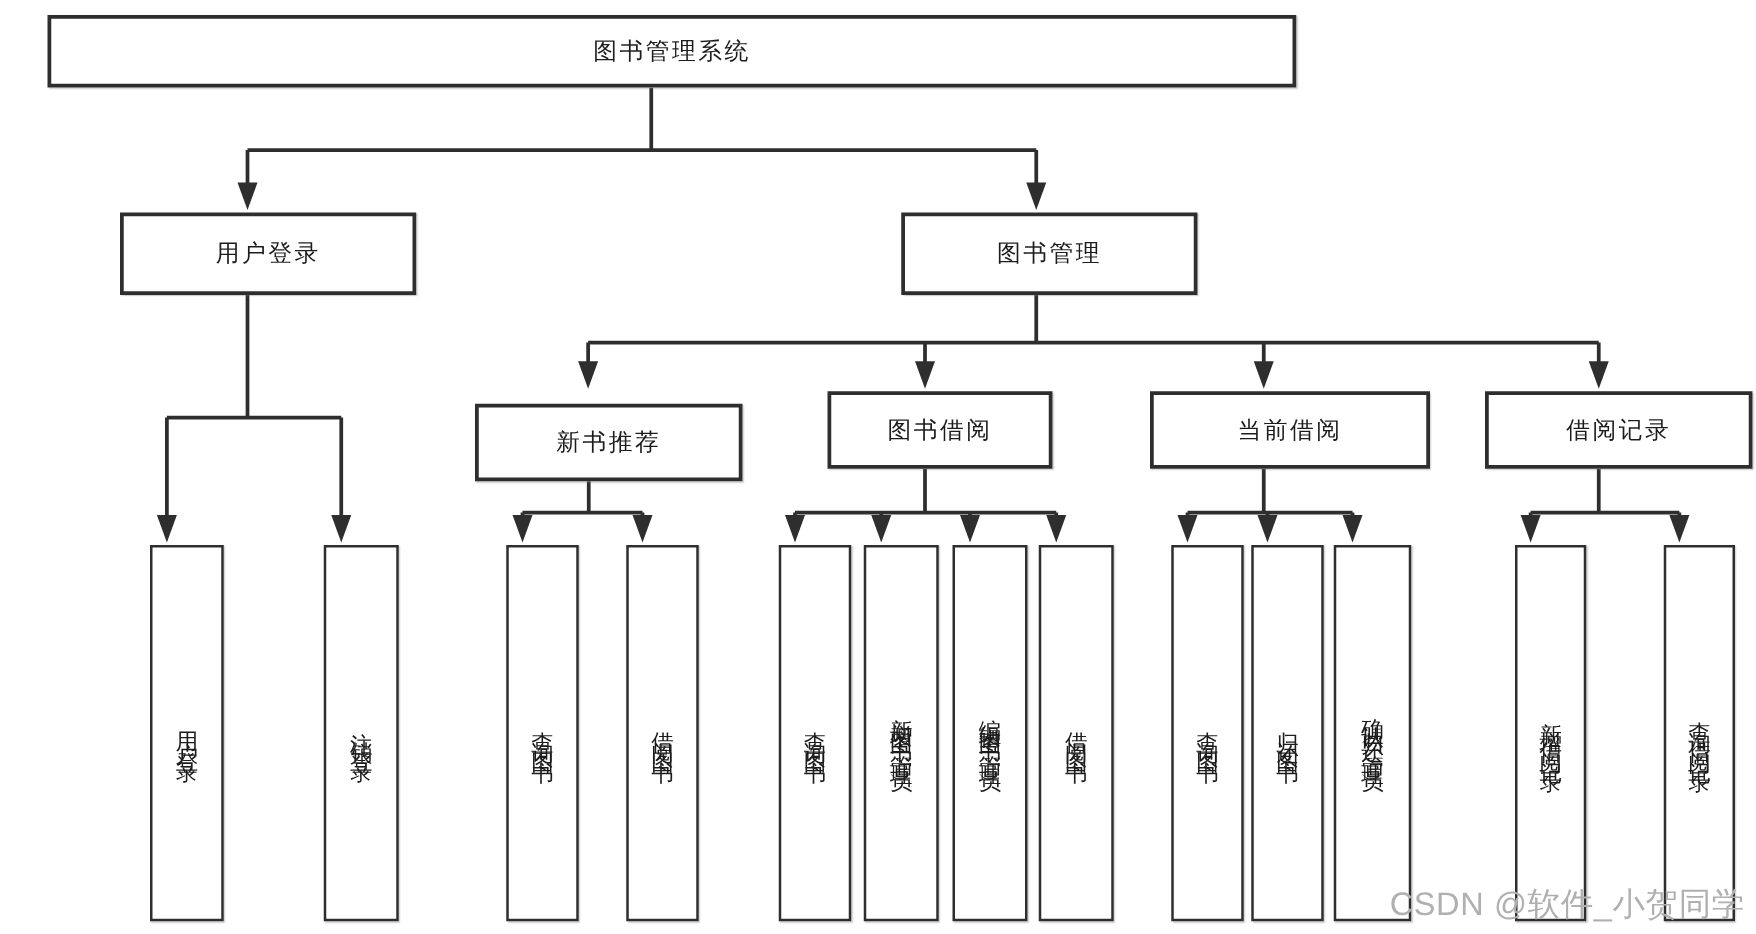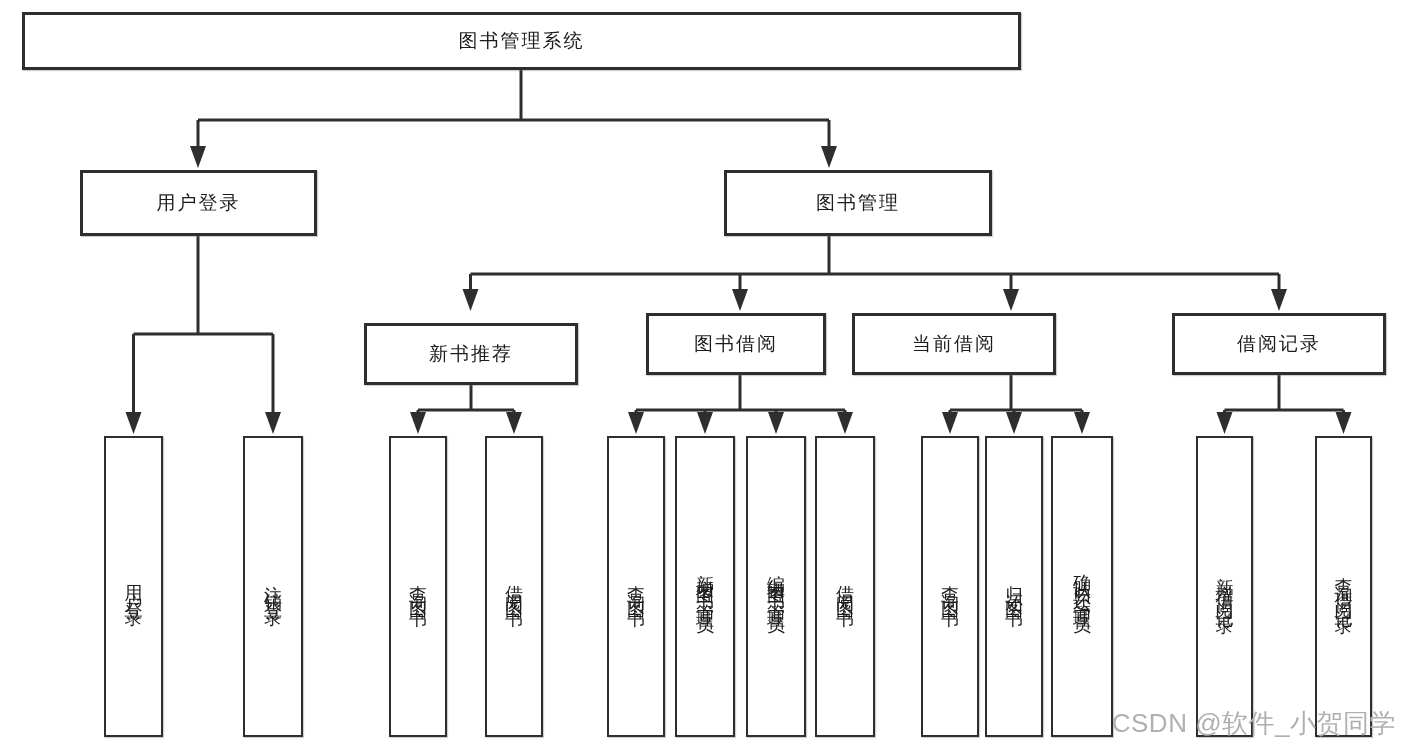--- a/index.html
+++ b/index.html
@@ -23,20 +23,21 @@
   }
   .node {
     position: absolute;
     box-sizing: border-box;
     background: #ffffff;
     display: flex;
     align-items: center;
     justify-content: center;
     z-index: 2;
     color: #1c1c1c;
+    margin-left: 16px;
   }
   .hbox {
     border: 3px solid #2e2e2e;
     box-shadow: 1px 1px 1px rgba(120,120,120,0.35);
   }
   .hbox .lbl {
     font-size: 19px;
     letter-spacing: 2px;
     white-space: nowrap;
   }
@@ -134,31 +135,31 @@
     </g>
   </svg>
 
   <div class="node hbox" style="left:22px;top:12px;width:999px;height:58px">
     <span class="lbl">图书管理系统</span>
   </div>
 
   <div class="node hbox" style="left:80px;top:170px;width:237px;height:66px">
     <span class="lbl">用户登录</span>
   </div>
-  <div class="node hbox" style="left:724px;top:170px;width:268px;height:66px">
+  <div class="node hbox" style="left:705px;top:170px;width:237px;height:66px">
     <span class="lbl">图书管理</span>
   </div>
 
   <div class="node hbox" style="left:364px;top:323px;width:214px;height:62px">
     <span class="lbl">新书推荐</span>
   </div>
   <div class="node hbox" style="left:646px;top:313px;width:180px;height:62px">
     <span class="lbl">图书借阅</span>
   </div>
-  <div class="node hbox" style="left:852px;top:313px;width:204px;height:62px">
+  <div class="node hbox" style="left:904px;top:313px;width:224px;height:62px">
     <span class="lbl">当前借阅</span>
   </div>
   <div class="node hbox" style="left:1172px;top:313px;width:214px;height:62px">
     <span class="lbl">借阅记录</span>
   </div>
 
   <div class="node vbox" style="left:104px;top:436px;width:59px;height:301px">
     <span class="lbl">用户登录</span>
   </div>
   <div class="node vbox" style="left:243px;top:436px;width:60px;height:301px">

